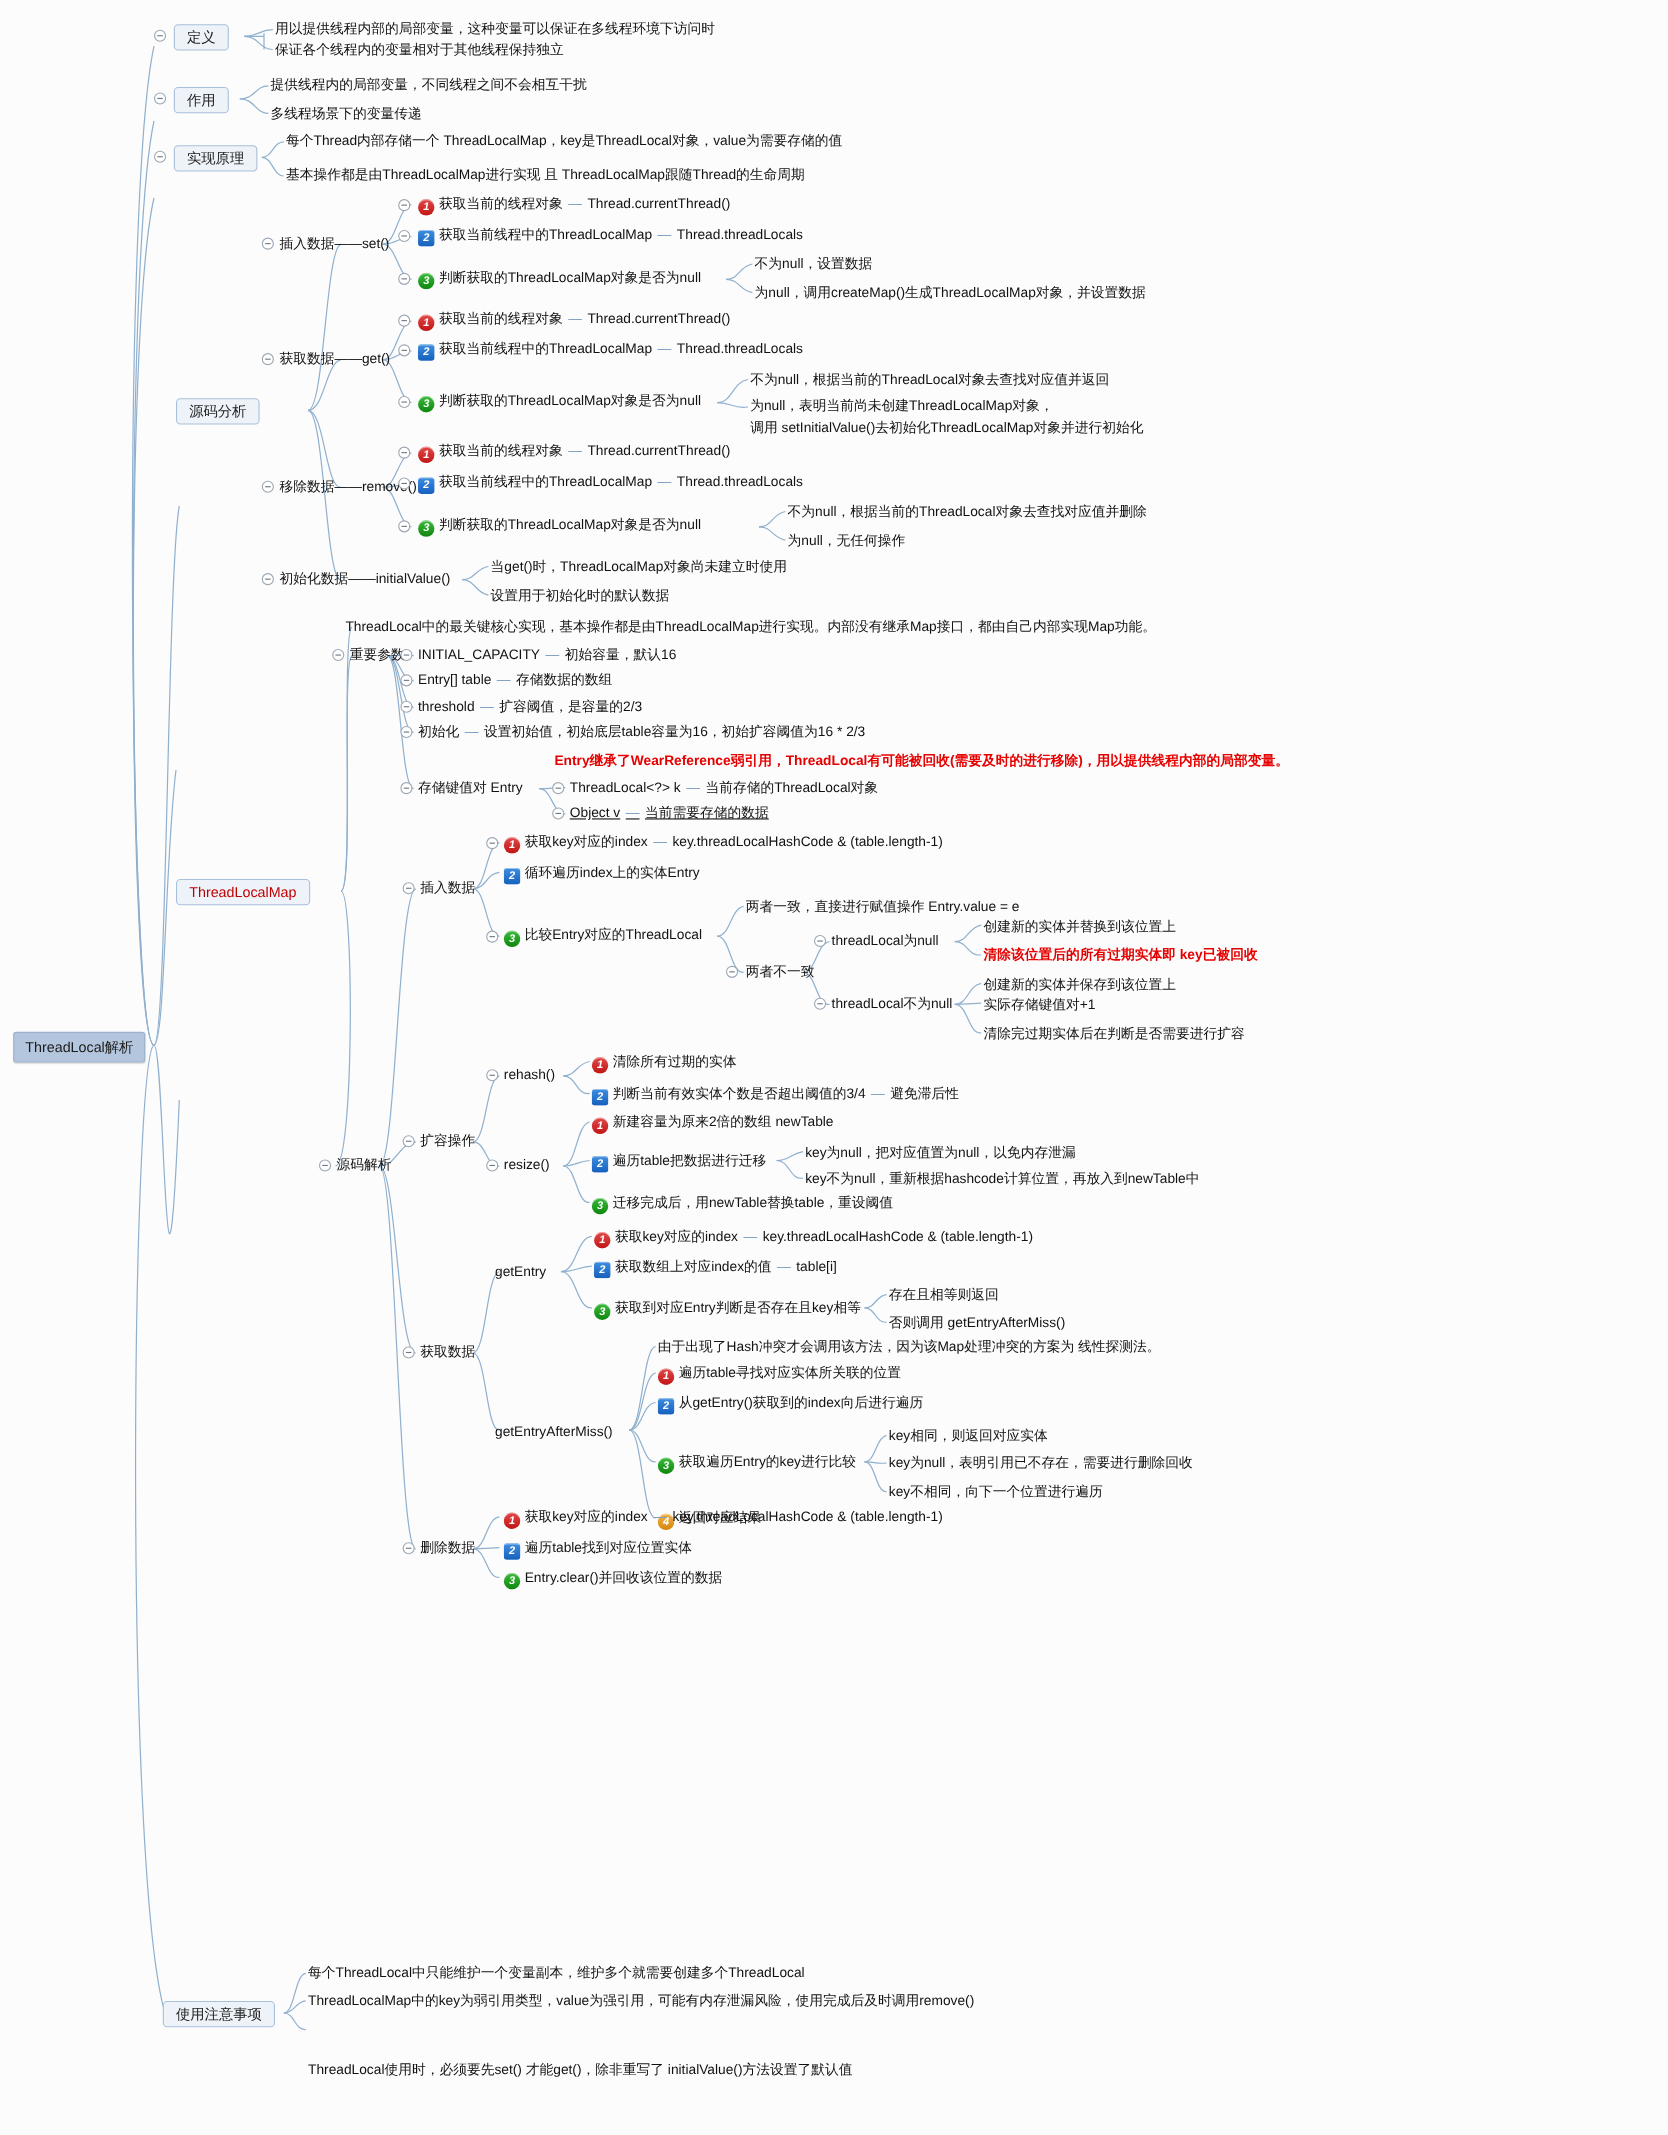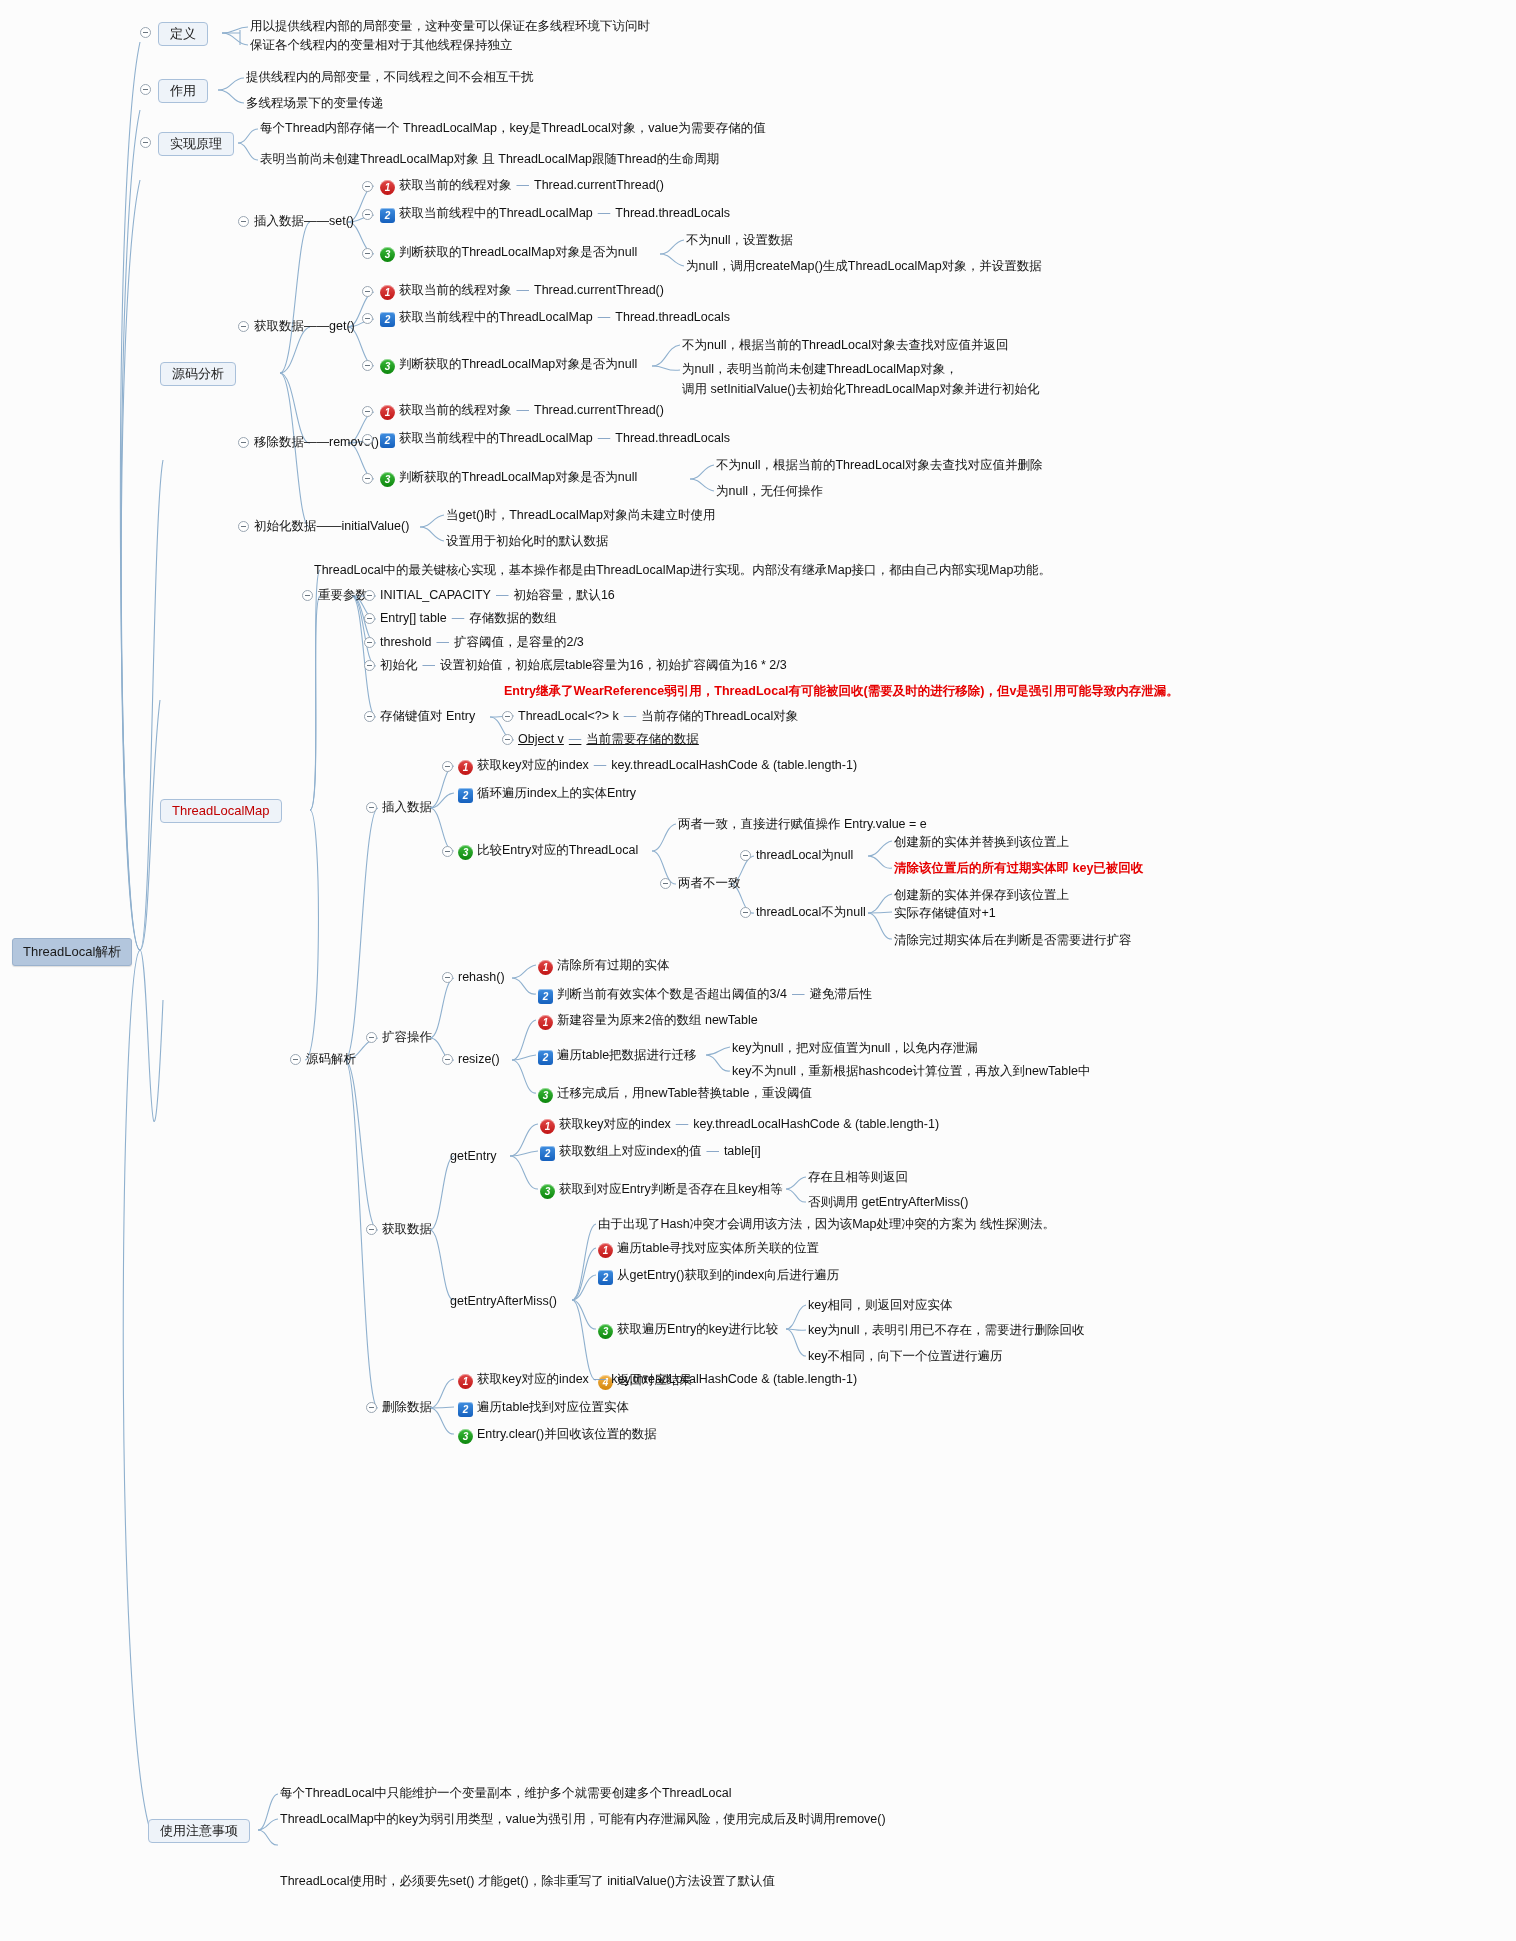--- a/index.html
+++ b/index.html
@@ -173,21 +173,21 @@
   <div class="node txt" style="left:250px;top:38px;">保证各个线程内的变量相对于其他线程保持独立</div>
 
   <div class="toggle" style="left:140px;top:84px;"></div>
   <div class="node boxed" style="left:158px;top:79px;">作用</div>
   <div class="node txt" style="left:246px;top:70px;">提供线程内的局部变量，不同线程之间不会相互干扰</div>
   <div class="node txt" style="left:246px;top:96px;">多线程场景下的变量传递</div>
 
   <div class="toggle" style="left:140px;top:137px;"></div>
   <div class="node boxed" style="left:158px;top:132px;">实现原理</div>
   <div class="node txt" style="left:260px;top:121px;">每个Thread内部存储一个 ThreadLocalMap，key是ThreadLocal对象，value为需要存储的值</div>
-  <div class="node txt" style="left:260px;top:152px;">表明当前尚未创建ThreadLocalMap对象 且 ThreadLocalMap跟随Thread的生命周期</div>
+  <div class="node txt" style="left:260px;top:152px;">基本操作都是由ThreadLocalMap进行实现 且 ThreadLocalMap跟随Thread的生命周期</div>
 
   <div class="node boxed" style="left:160px;top:362px;">源码分析</div>
 
   <div class="toggle" style="left:238px;top:216px;"></div>
   <div class="node txt" style="left:254px;top:214px;">插入数据——set()</div>
   <div class="toggle" style="left:362px;top:181px;"></div>
   <div class="node txt" style="left:380px;top:178px;">
     <span class="badge b1">1</span><span>获取当前的线程对象</span><span class="dash">—</span><span>Thread.currentThread()</span>
   </div>
   <div class="toggle" style="left:362px;top:209px;"></div>
@@ -257,21 +257,21 @@
   </div>
   <div class="toggle" style="left:364px;top:637px;"></div>
   <div class="node txt" style="left:380px;top:635px;">
     <span>threshold</span><span class="dash">—</span><span>扩容阈值，是容量的2/3</span>
   </div>
   <div class="toggle" style="left:364px;top:660px;"></div>
   <div class="node txt" style="left:380px;top:658px;">
     <span>初始化</span><span class="dash">—</span><span>设置初始值，初始底层table容量为16，初始扩容阈值为16 * 2/3</span>
   </div>
 
-  <div class="node txt red" style="left:504px;top:684px;">Entry继承了WearReference弱引用，ThreadLocal有可能被回收(需要及时的进行移除)，但v是强引用可能导致内存泄漏。</div>
+  <div class="node txt red" style="left:504px;top:684px;">Entry继承了WearReference弱引用，ThreadLocal有可能被回收(需要及时的进行移除)，用以提供线程内部的局部变量。</div>
 
   <div class="toggle" style="left:364px;top:711px;"></div>
   <div class="node txt" style="left:380px;top:709px;">存储键值对 Entry</div>
   <div class="toggle" style="left:502px;top:711px;"></div>
   <div class="node txt" style="left:518px;top:709px;">
     <span>ThreadLocal&lt;?&gt; k</span><span class="dash">—</span><span>当前存储的ThreadLocal对象</span>
   </div>
   <div class="toggle" style="left:502px;top:734px;"></div>
   <div class="node txt" style="left:518px;top:732px;text-decoration:underline;">
     <span>Object v</span><span class="dash">—</span><span>当前需要存储的数据</span>

